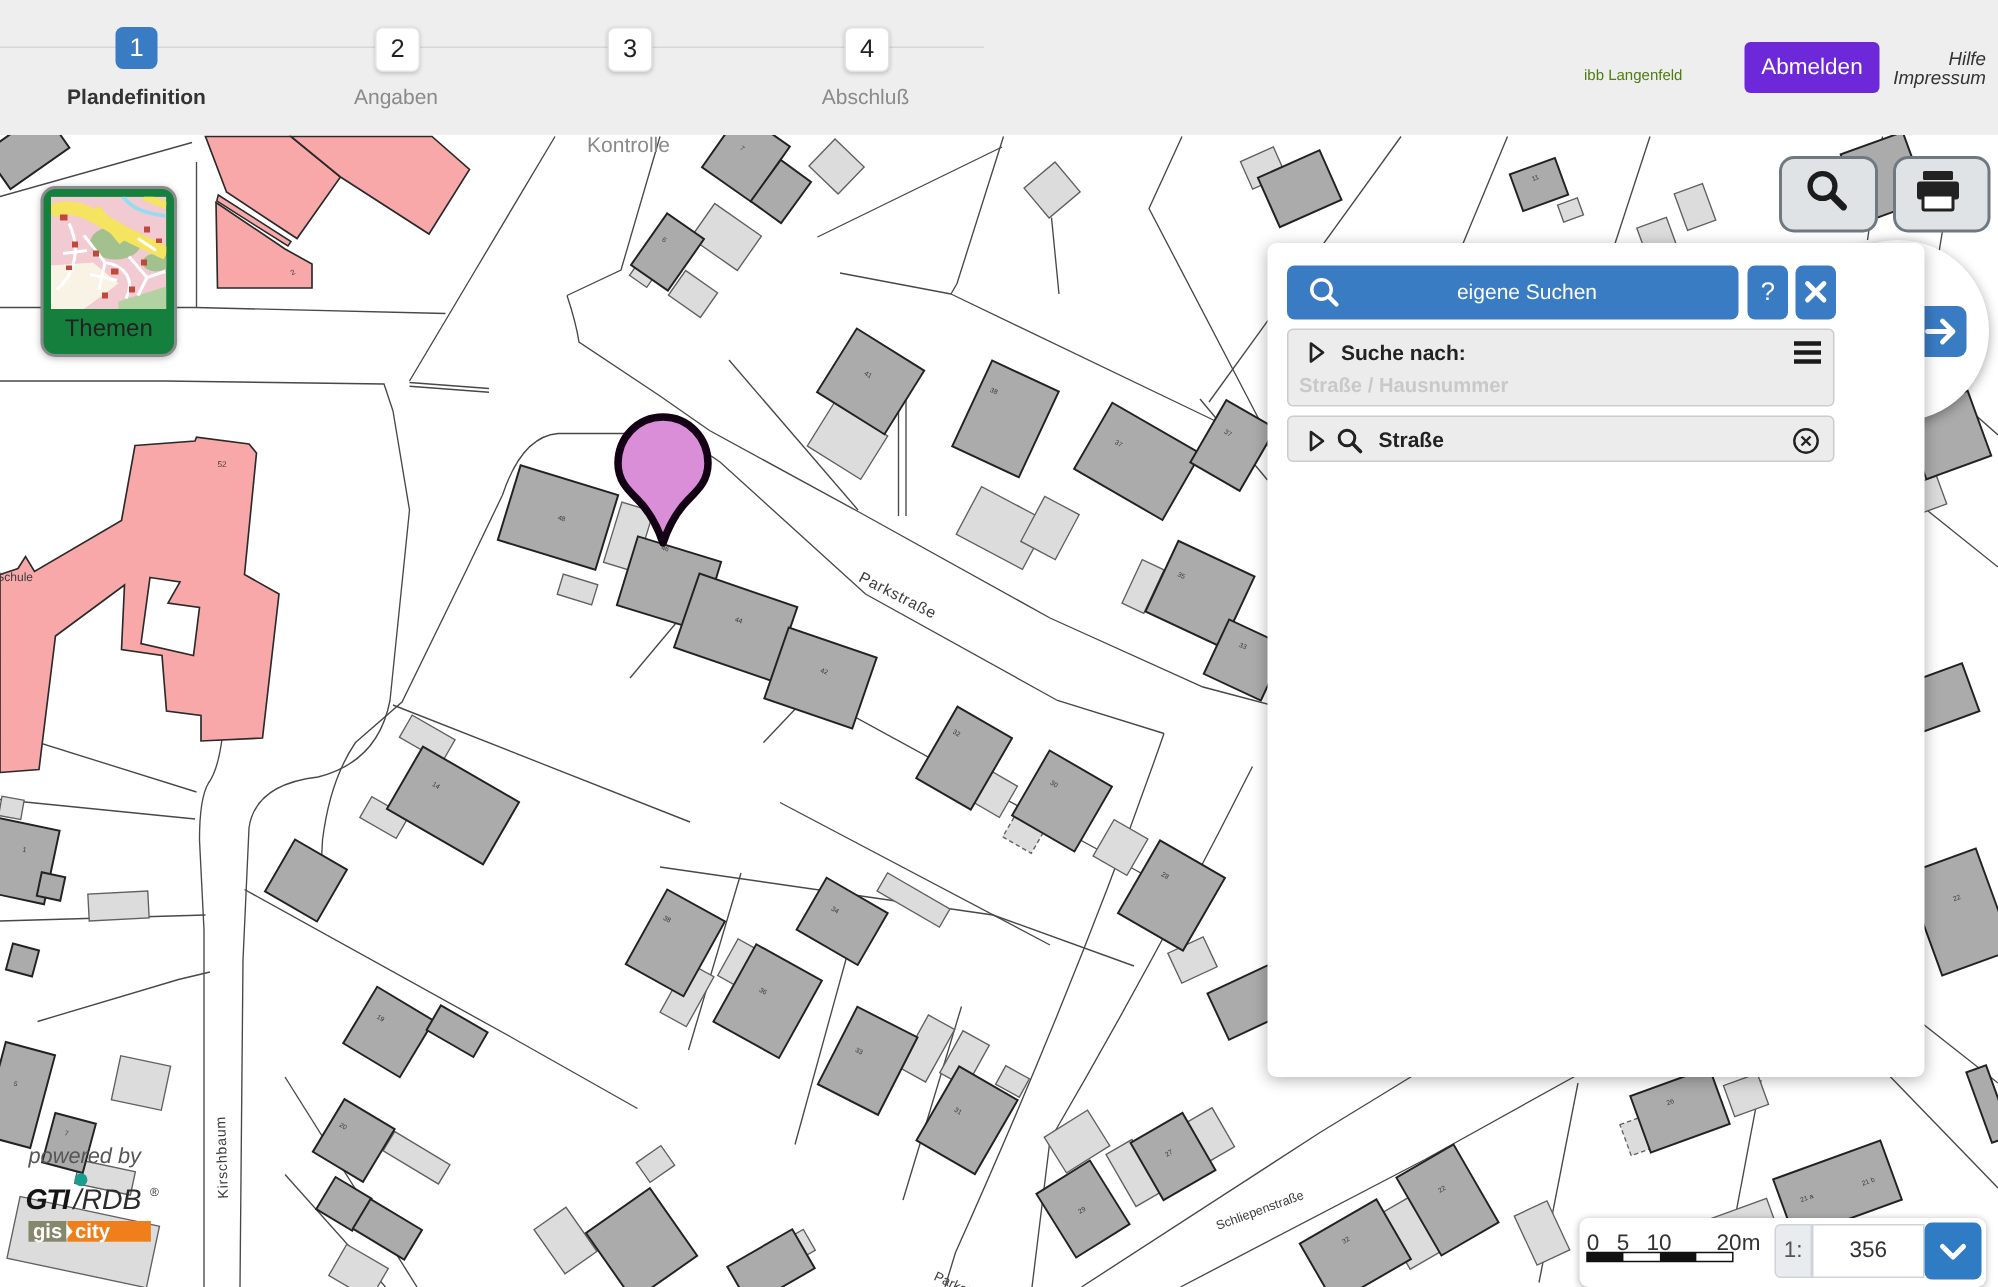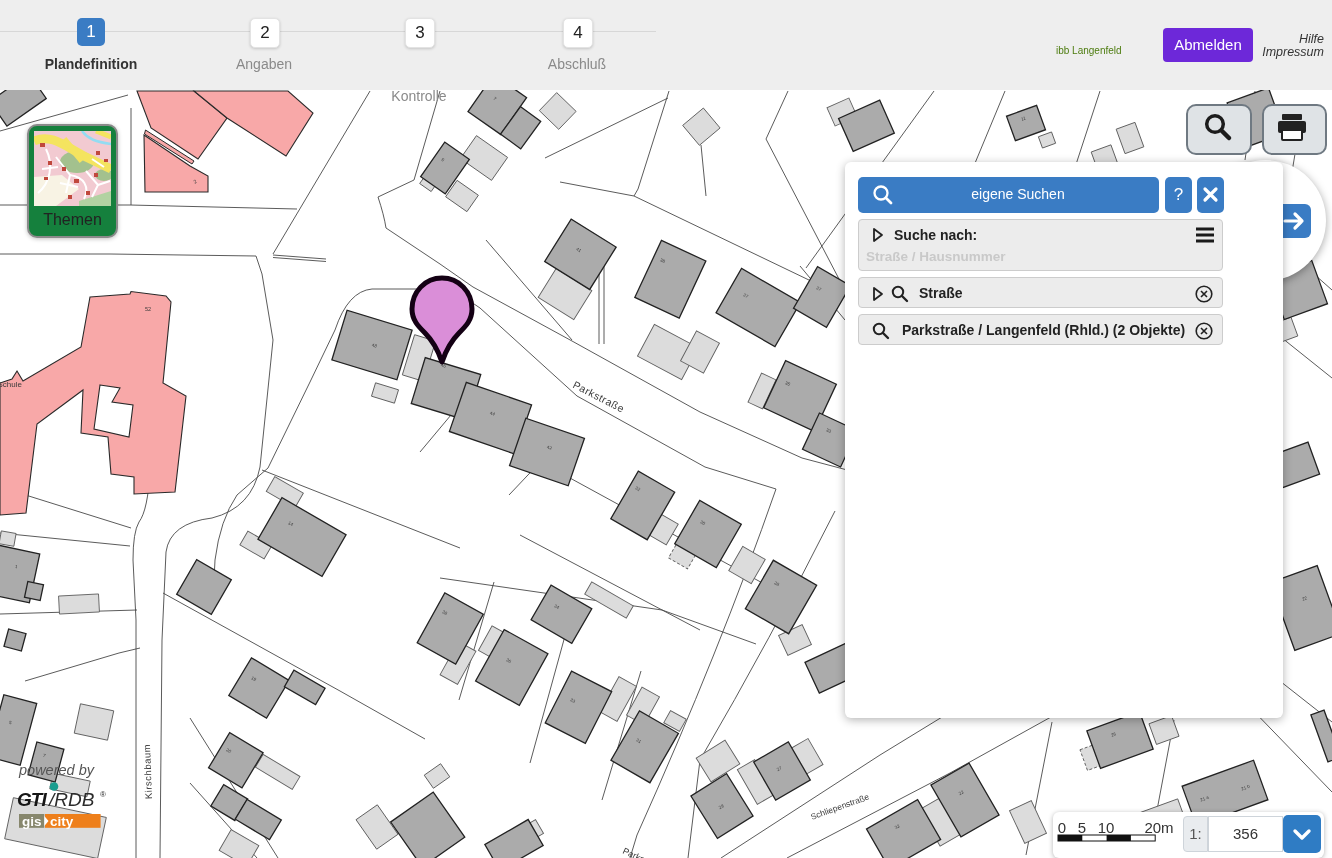--- a/index.html
+++ b/index.html
@@ -417,31 +417,20 @@
         <circle cx="7" cy="7" r="5.2" fill="none" stroke="#222" stroke-width="2"></circle>
         <line x1="11" y1="11" x2="16" y2="16" stroke="#222" stroke-width="2.4" stroke-linecap="round"></line>
       </svg>
     <span style="position:absolute;left:60px;top:7px;font-size:14px;font-weight:bold;color:#222;">Straße</span>
     <svg style="position:absolute;right:9px;top:7px;" width="18" height="18" viewBox="0 0 18 18">
         <circle cx="9" cy="9" r="7.8" fill="none" stroke="#222" stroke-width="1.6"></circle>
         <path d="M6 6 L12 12 M12 6 L6 12" stroke="#222" stroke-width="1.6"></path>
       </svg>
   </div>
 
-  <div class="prow" style="top:152px;height:31px;">
-    <svg style="position:absolute;left:13px;top:7px;" width="18" height="18" viewBox="0 0 18 18">
-        <circle cx="7" cy="7" r="5.2" fill="none" stroke="#222" stroke-width="2"></circle>
-        <line x1="11" y1="11" x2="16" y2="16" stroke="#222" stroke-width="2.4" stroke-linecap="round"></line>
-      </svg>
-    <span style="position:absolute;left:43px;top:7px;font-size:14px;font-weight:bold;color:#222;">Parkstraße / Langenfeld (Rhld.) (2 Objekte)</span>
-    <svg style="position:absolute;right:9px;top:7px;" width="18" height="18" viewBox="0 0 18 18">
-        <circle cx="9" cy="9" r="7.8" fill="none" stroke="#222" stroke-width="1.6"></circle>
-        <path d="M6 6 L12 12 M12 6 L6 12" stroke="#222" stroke-width="1.6"></path>
-      </svg>
-  </div>
 
 
 </div>
 
 <div id="scale">
   <svg width="271" height="46" viewBox="0 0 271 46">
     <g font-size="15" fill="#333" font-family="Liberation Sans" text-anchor="middle">
       <text x="9" y="21">0</text>
         <text x="29" y="21">5</text>
         <text x="53" y="21">10</text>

